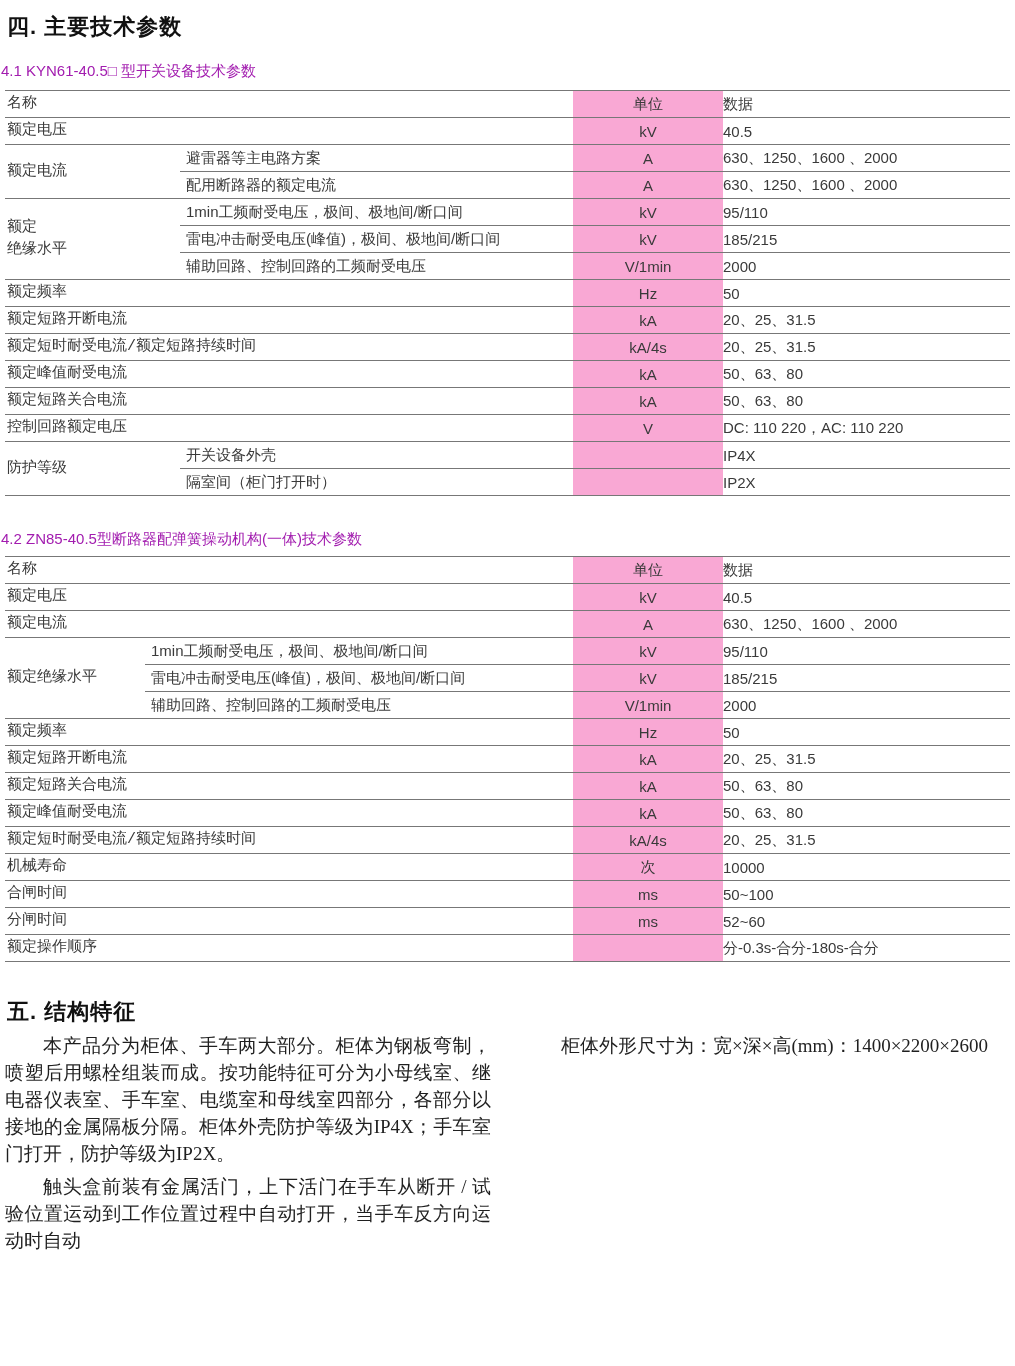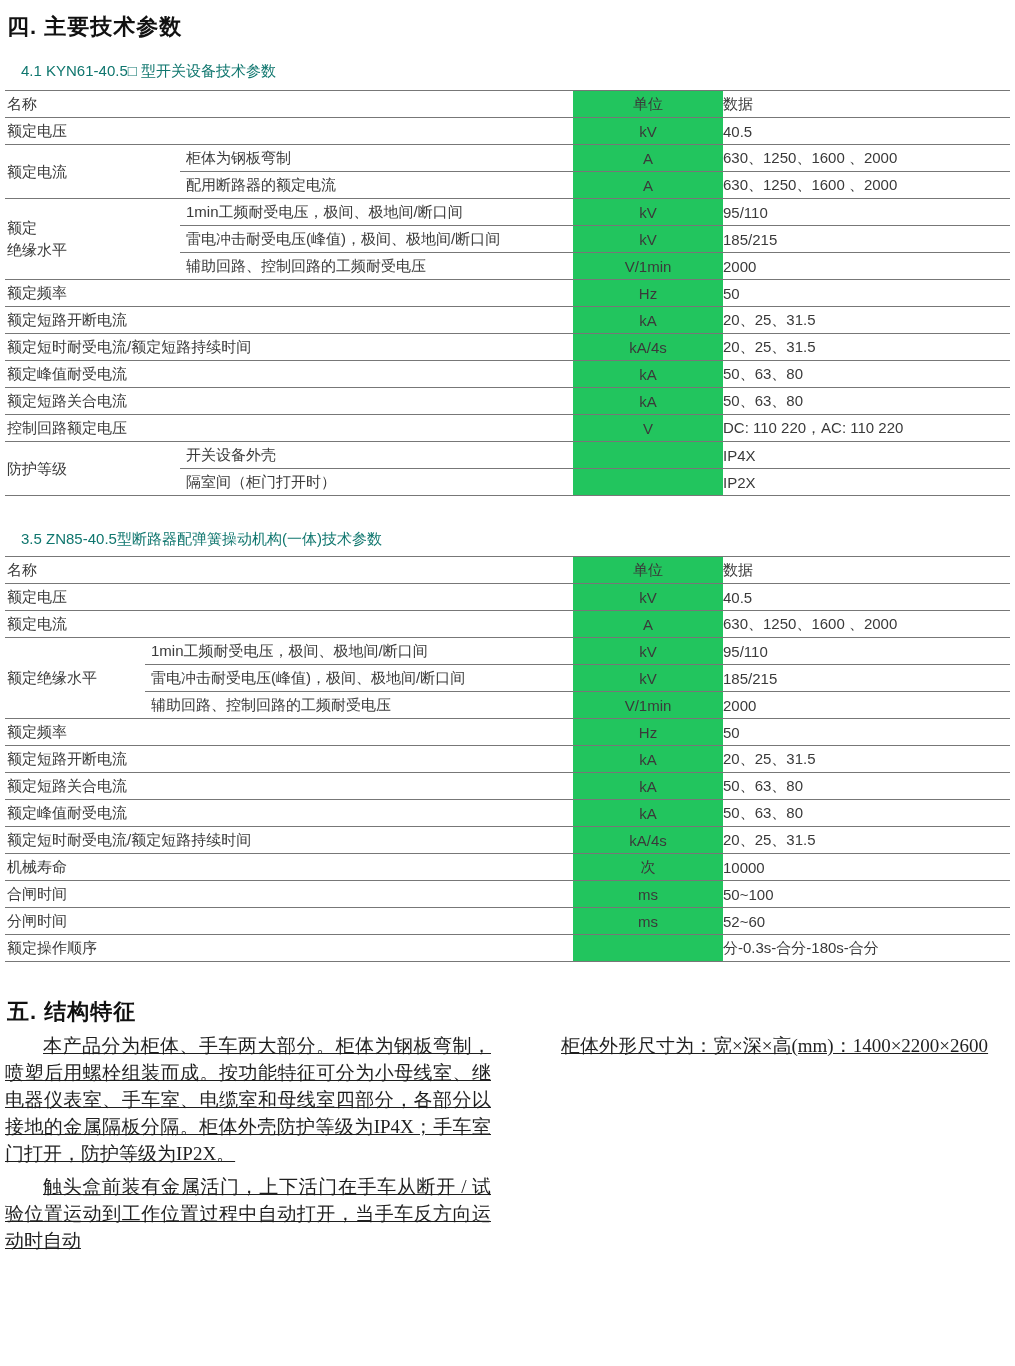--- a/index.html
+++ b/index.html
@@ -20,23 +20,23 @@
     font-weight: 700;
     font-size: 22px;
     color: #111111;
     letter-spacing: 1px;
     white-space: nowrap;
   }
   #sec4-title { top: 12px; }
   #sec5-title { top: 997px; text-align: right; }
   .tbl-caption {
     position: absolute;
-    left: 21px;
+    left: 1px;
     font-size: 15px;
-    color: #0f766e;
+    color: #a21caf;
     white-space: nowrap;
   }
   #t1-caption { top: 62px; }
   #t2-caption { top: 530px; }
   table.ptable {
     position: absolute;
     left: 5px;
     width: 1005px;
     border-collapse: collapse;
     table-layout: fixed;
@@ -50,40 +50,41 @@
     border-top: 1.5px solid #777777;
     height: 27px;
     vertical-align: middle;
     overflow: hidden;
     white-space: nowrap;
   }
   table.ptable td.c-name {
     padding-left: 2px;
     white-space: pre-line;
     line-height: 22px;
+    font-family: Liberation Mono, monospace;
   }
   table.ptable td.c-sub { padding-left: 6px; }
   table.ptable td.c-unit {
-    background: #22c55e;
+    background: #f9a8d4;
     text-align: center;
   }
   table.ptable td.c-data { }
   .bodycol {
     position: absolute;
     top: 1032px;
     font-family: "Liberation Serif", serif;
     font-size: 19px;
     line-height: 27px;
     color: #1f1f1f;
     text-align: justify;
   }
   #col-left  { left: 5px;   width: 486px; }
   #col-right { left: 523px; width: 487px; }
   .bodycol p { margin: 0 0 6px 0; }
-  .bodycol p.indent { text-indent: 2em; text-decoration: underline; }
+  .bodycol p.indent { text-indent: 2em; }
 </style>
 </head>
 <body>
 
 <div id="page">
 
   <div id="sec4-title" class="sec-title">四. 主要技术参数</div>
 
   <div id="t1-caption" class="tbl-caption">4.1 KYN61-40.5□ 型开关设备技术参数</div>
   <table id="t1" class="ptable">
@@ -99,21 +100,21 @@
           <td class="c-unit">单位</td>
           <td class="c-data">数据</td>
         </tr>
         <tr>
           <td class="c-name" colspan="2">额定电压</td>
           <td class="c-unit">kV</td>
           <td class="c-data">40.5</td>
         </tr>
         <tr>
           <td class="c-name" rowspan="2">额定电流</td>
-          <td class="c-sub">柜体为钢板弯制</td>
+          <td class="c-sub">避雷器等主电路方案</td>
           <td class="c-unit">A</td>
           <td class="c-data">630、1250、1600 、2000</td>
         </tr>
         <tr>
           <td class="c-sub">配用断路器的额定电流</td>
           <td class="c-unit">A</td>
           <td class="c-data">630、1250、1600 、2000</td>
         </tr>
         <tr>
           <td class="c-name" rowspan="3">额定
@@ -169,21 +170,21 @@
           <td class="c-data">IP4X</td>
         </tr>
         <tr>
           <td class="c-sub">隔室间（柜门打开时）</td>
           <td class="c-unit"></td>
           <td class="c-data">IP2X</td>
         </tr>
       </tbody>
   </table>
 
-  <div id="t2-caption" class="tbl-caption">3.5 ZN85-40.5型断路器配弹簧操动机构(一体)技术参数</div>
+  <div id="t2-caption" class="tbl-caption">4.2 ZN85-40.5型断路器配弹簧操动机构(一体)技术参数</div>
   <table id="t2" class="ptable">
     <colgroup>
       <col style="width:140px">
         <col style="width:428px">
         <col style="width:150px">
         <col style="width:287px">
     </colgroup>
     <tbody>
         <tr>
           <td class="c-name" colspan="2">名称</td>

